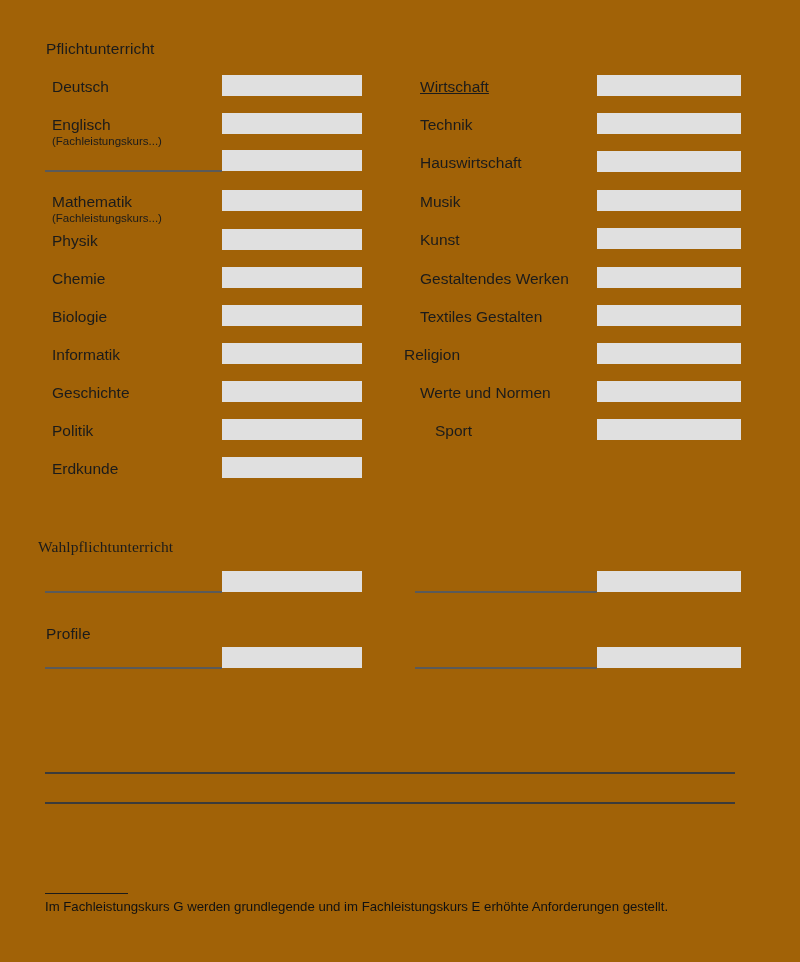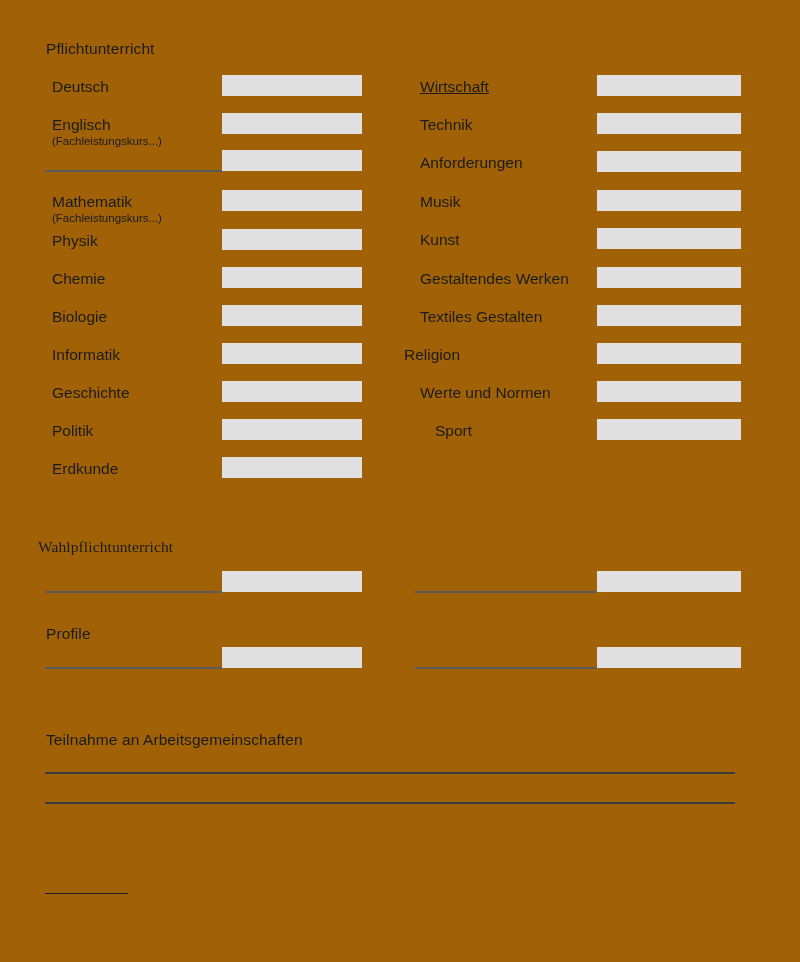--- a/index.html
+++ b/index.html
@@ -120,21 +120,21 @@
 
   <div class="subject-label" style="left:52px; top:461px;">Erdkunde</div>
   <div class="grade-box col-left" style="top:457px;"></div>
 
   <div class="subject-label" style="left:420px; top:79px;text-decoration:underline;">Wirtschaft</div>
   <div class="grade-box col-right" style="top:75px;"></div>
 
   <div class="subject-label" style="left:420px; top:117px;">Technik</div>
   <div class="grade-box col-right" style="top:113px;"></div>
 
-  <div class="subject-label" style="left:420px; top:155px;">Anforderungen</div>
+  <div class="subject-label" style="left:420px; top:155px;">Hauswirtschaft</div>
   <div class="grade-box col-right" style="top:151px;"></div>
 
   <div class="subject-label" style="left:420px; top:194px;">Musik</div>
   <div class="grade-box col-right" style="top:190px;"></div>
 
   <div class="subject-label" style="left:420px; top:232px;">Kunst</div>
   <div class="grade-box col-right" style="top:228px;"></div>
 
   <div class="subject-label" style="left:420px; top:271px;">Gestaltendes Werken</div>
   <div class="grade-box col-right" style="top:267px;"></div>
@@ -160,20 +160,20 @@
   <div class="grade-box col-right" style="top:571px;"></div>
 
   <div class="section-heading" style="left:46px; top:625px;">Profile</div>
 
   <div class="rule" style="left:45px; top:667px; width:177px;"></div>
   <div class="grade-box col-left" style="top:647px;"></div>
 
   <div class="rule" style="left:415px; top:667px; width:182px;"></div>
   <div class="grade-box col-right" style="top:647px;"></div>
 
-  <div class="section-heading" style="left:46px; top:731px;">Teilnahme an Arbeitsgemeinschaften</div>
 
   <div class="rule-dark" style="left:45px; top:772px; width:690px;"></div>
   <div class="rule-dark" style="left:45px; top:802px; width:690px;"></div>
 
   <div class="footnote-rule" style="left:45px; top:893px; width:83px;"></div>
+  <div class="footnote-text" style="left:45px; top:900px;">Im Fachleistungskurs G werden grundlegende und im Fachleistungskurs E erhöhte Anforderungen gestellt.</div>
 
 </div>
 
 </body></html>

